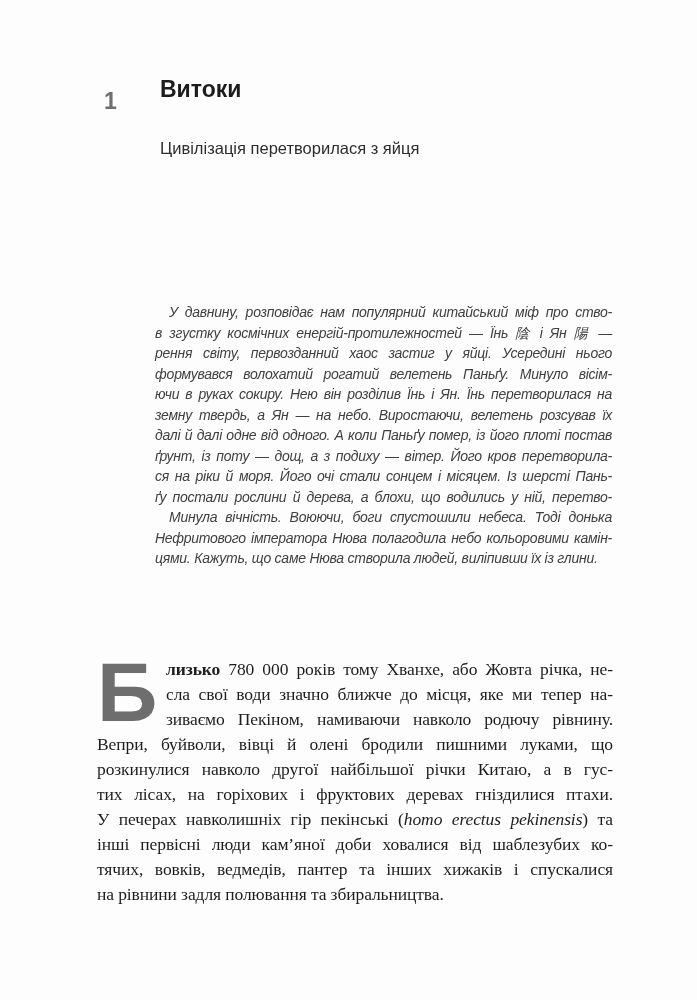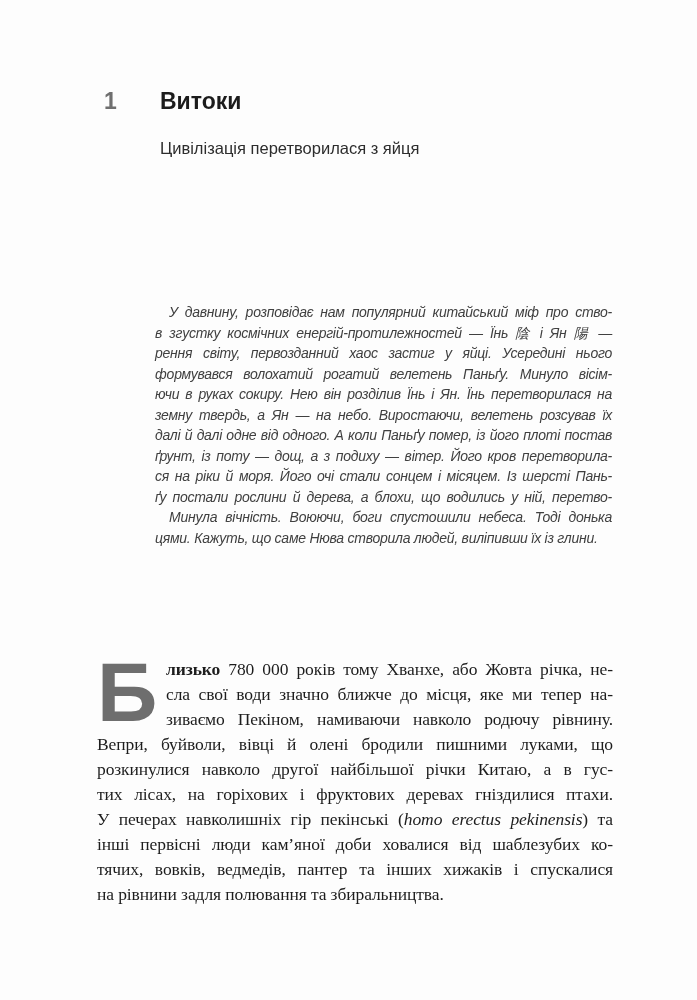--- a/index.html
+++ b/index.html
@@ -15,21 +15,21 @@
   }
 
   
   .chapter-number {
     position: absolute; left: 104px; top: 88px;
     font-family: "Liberation Sans", sans-serif;
     font-weight: bold; font-size: 23px; line-height: 27px;
     color: #6f6f6f;
   }
   .chapter-title {
-    position: absolute; left: 160px; top: 88px;
+    position: absolute; left: 160px; top: 76px;
     font-family: "Liberation Sans", sans-serif;
     font-weight: bold; font-size: 23px; line-height: 27px;
     color: #1c1c1c;
   }
   .chapter-subtitle {
     position: absolute; left: 160px; top: 137px;
     font-family: "Liberation Sans", sans-serif;
     font-size: 16.5px; line-height: 22px;
     color: #2d2d2d;
   }
@@ -82,20 +82,21 @@
     <div class="ln">в згустку космічних енергій-протилежностей — Їнь 陰 і Ян 陽 —</div>
     <div class="ln">рення світу, первозданний хаос застиг у яйці. Усередині нього</div>
     <div class="ln">формувався волохатий рогатий велетень Паньґу. Минуло вісім-</div>
     <div class="ln">ючи в руках сокиру. Нею він розділив Їнь і Ян. Їнь перетворилася на</div>
     <div class="ln">земну твердь, а Ян — на небо. Виростаючи, велетень розсував їх</div>
     <div class="ln">далі й далі одне від одного. А коли Паньґу помер, із його плоті постав</div>
     <div class="ln">ґрунт, із поту — дощ, а з подиху — вітер. Його кров перетворила-</div>
     <div class="ln">ся на ріки й моря. Його очі стали сонцем і місяцем. Із шерсті Пань-</div>
     <div class="ln">ґу постали рослини й дерева, а блохи, що водились у ній, перетво-</div>
     <div class="ln indent">Минула вічність. Воюючи, боги спустошили небеса. Тоді донька</div>
+    <div class="ln">Нефритового імператора Нюва полагодила небо кольоровими камін-</div>
     <div class="ln end">цями. Кажуть, що саме Нюва створила людей, виліпивши їх із глини.</div>
   </div>
 
   <div class="bodytext">
     <div class="dropcap">Б</div>
     <div class="ln"><span class="lead-bold">лизько</span><span> 780 000 років тому Хванхе, або Жовта річка, не-</span></div>
     <div class="ln">сла свої води значно ближче до місця, яке ми тепер на-</div>
     <div class="ln">зиваємо Пекіном, намиваючи навколо родючу рівнину.</div>
     <div class="ln">Вепри, буйволи, вівці й олені бродили пишними луками, що</div>
     <div class="ln">розкинулися навколо другої найбільшої річки Китаю, а в гус-</div>

